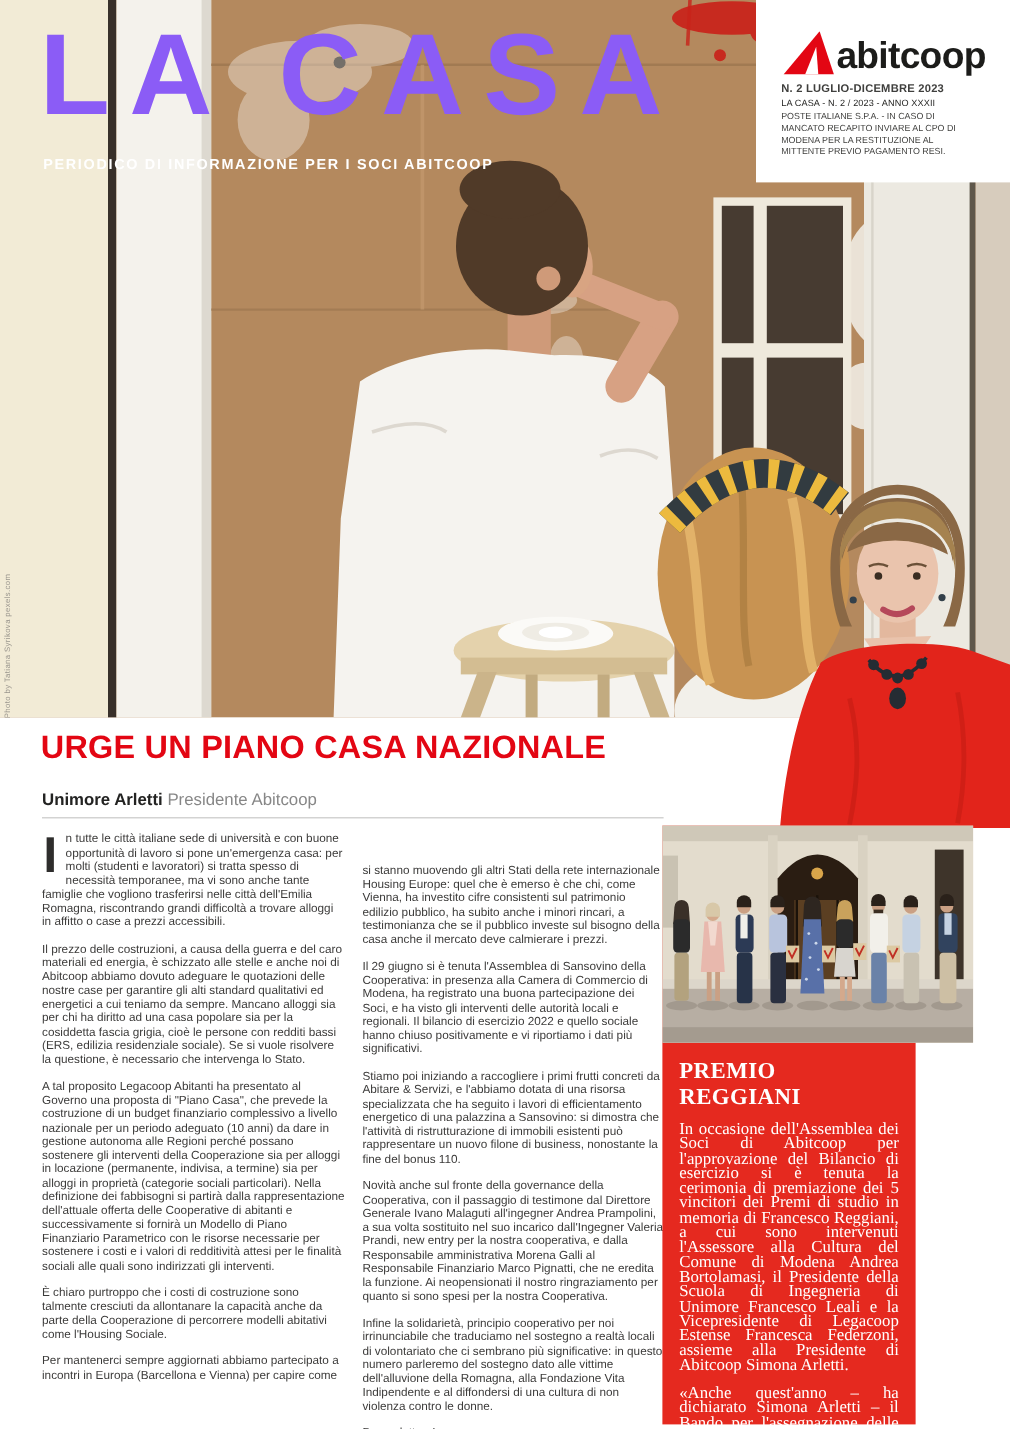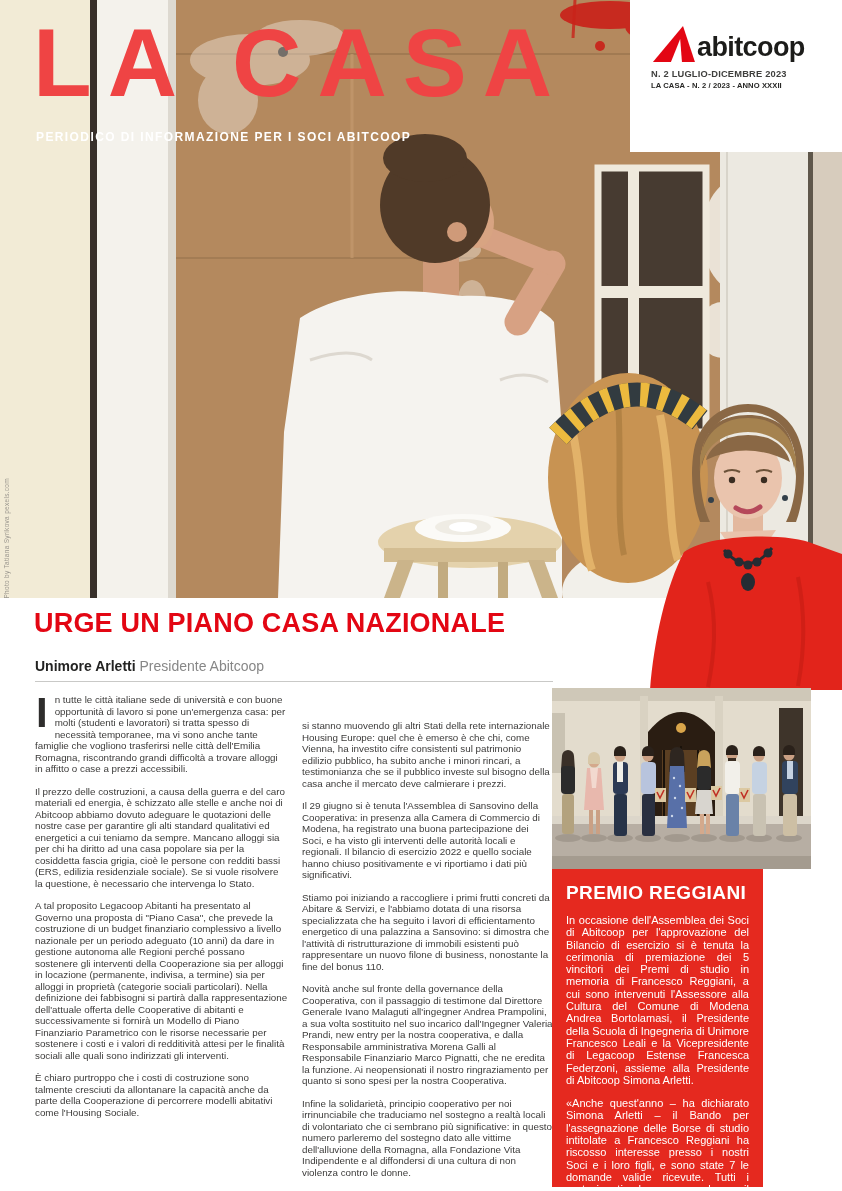--- a/index.html
+++ b/index.html
@@ -10,41 +10,41 @@
   html,body{width:842px;height:1191px;}
   body{
     position:relative; width:842px; height:1191px; background:var(--paper);
     font-family:"Liberation Sans", sans-serif; overflow:hidden; color:var(--text_dark);
   }
   
   .hero{position:absolute; left:0; top:0; width:842px; height:598px; overflow:hidden;}
   .hero svg{display:block;}
   .masthead-title{
     position:absolute; left:33px; top:20px; font-size:96px; line-height:.9;
-    font-weight:700; letter-spacing:16px; color:#ef4444; white-space:nowrap; z-index:2;
+    font-weight:700; letter-spacing:16px; color:#8b5cf6; white-space:nowrap; z-index:2;
   }
   .masthead-subtitle{
     position:absolute; left:36px; top:130px; font-size:12px; font-weight:700;
     letter-spacing:1.4px; color:#fff; z-index:2;
   }
   .photo-credit{
     position:absolute; left:3px; top:478px; z-index:2;
     writing-mode:vertical-rl; transform:rotate(180deg);
     font-size:6.5px; color:#9a968e; letter-spacing:.3px;
   }
   
   .logo-panel{
     position:absolute; left:630px; top:0; width:212px; height:152px;
     background:#fff; z-index:3; padding:26px 0 0 21px;
   }
   .logo-row{display:flex; align-items:flex-end; gap:2px; height:36px;}
   .logo-a{width:44px; height:36px;}
-  .logo-wordmark{font-size:27px; font-weight:800; letter-spacing:-.6px; color:#1c1c1a; line-height:30px;}
+  .logo-wordmark{font-size:31px; font-weight:800; letter-spacing:-.6px; color:#1c1c1a; line-height:30px;}
   .issue-number{margin-top:7px; font-size:9.3px; font-weight:600; letter-spacing:.2px; color:#3f3f3d;}
-  .issue-code{margin-top:2px; font-size:7.6px; font-weight:700; color:#272725; letter-spacing:.1px;}
+  .issue-code{margin-top:2px; font-size:7.6px; font-weight:400; color:#272725; letter-spacing:.1px;}
   .postal-info{margin-top:2px; width:156px; font-size:7.4px; font-weight:500; line-height:1.32; color:#3f3f3d;}
   
   .portrait{position:absolute; left:648px; top:382px; width:194px; height:308px; z-index:4;}
   
   .article-headline{
     position:absolute; left:34px; top:608px; font-size:27px; font-weight:800;
     letter-spacing:.2px; color:var(--brand_red); z-index:1;
   }
   .byline{position:absolute; left:35px; top:658px; font-size:14px; z-index:1;}
   .author-name{font-weight:700; color:#232322;}
@@ -56,28 +56,28 @@
   .col b{font-weight:400;}
   .col1{left:35px; width:253px;}
   .col2{left:302px; width:251px;margin-top:26px;}
   .dropcap{
     float:left; font-size:42px; line-height:33px; font-weight:700;
     margin:2px 7px 0 1px; color:#2e2d2c;
   }
   
   .sidebar{
     position:absolute; left:552px; top:688px; width:211px; height:499px;
-    background:var(--box_red); z-index:5;
+    background:var(--box_red); z-index:5;font-family:Liberation Serif, serif;
   }
   .sidebar-photo{width:259px; height:181px; overflow:hidden; background:#e3dccd;}
   .sidebar-photo svg{display:block;}
   .sidebar-content{padding:13px 14px 0 14px;}
   .sidebar-title{color:#fff; font-size:19px; font-weight:800; letter-spacing:.4px; margin-bottom:10px;}
   .sidebar-content p{
-    color:#fff; font-size:11px; line-height:12.3px; text-align:justify;
+    color:#fff; font-size:14px; line-height:12.3px; text-align:justify;
     margin-bottom:11px; font-weight:500;
   }
 </style>
 </head>
 <body>
 
 <div class="hero">
   <svg width="842" height="598" viewBox="0 0 842 598">
 
     <rect x="0" y="0" width="842" height="598" fill="#b4895e"></rect>
@@ -175,20 +175,21 @@
     <svg class="logo-a" viewBox="0 0 44 36">
       <g transform="skewX(-8) translate(5,0)">
         <polygon points="2,36 27,0 44,36" fill="#e30613"></polygon>
         <polygon points="20,36 26,13 31,36" fill="#ffffff"></polygon>
       </g>
     </svg>
     <span class="logo-wordmark">abitcoop</span>
   </div>
   <div class="issue-number">N. 2 LUGLIO-DICEMBRE 2023</div>
   <div class="issue-code">LA CASA - N. 2 / 2023 - ANNO XXXII</div>
+  <div class="postal-info">POSTE ITALIANE S.P.A. - IN CASO DI MANCATO RECAPITO INVIARE AL CPO DI MODENA PER LA RESTITUZIONE AL MITTENTE PREVIO PAGAMENTO RESI.</div>
 </div>
 
 <div class="portrait">
   <svg width="194" height="308" viewBox="0 0 194 308">
     <rect x="85" y="118" width="30" height="48" fill="#e3b89e"></rect>
     <polygon points="72,150 128,148 100,190" fill="#e9c3ac"></polygon>
     <path d="M36,170 C60,152 140,150 166,162 L194,172 L194,308 L2,308 C6,258 18,204 36,170 Z" fill="#e2241b"></path>
     <path d="M60,200 C70,240 66,275 60,305" stroke="#c41d14" stroke-width="4" fill="none" opacity=".6"></path>
     <path d="M150,195 C158,235 156,272 150,304" stroke="#c41d14" stroke-width="4" fill="none" opacity=".6"></path>
     <ellipse cx="100" cy="96" rx="34" ry="41" fill="#eac4ad"></ellipse>
@@ -217,20 +218,21 @@
 <div class="byline">
   <span class="author-name">Unimore Arletti</span><span class="author-role"> Presidente Abitcoop</span>
 </div>
 <div class="rule"></div>
 
 <div class="col col1">
   <p><span class="dropcap">I</span><span><span>n tutte le città italiane sede di università e con buone opportunità di lavoro si pone un'</span><b>emergenza casa</b><span>: per molti (studenti e lavoratori) si tratta spesso di necessità temporanee, ma vi sono anche tante famiglie che vogliono trasferirsi nelle città dell'Emilia Romagna, riscontrando grandi difficoltà a trovare alloggi in affitto o case a prezzi accessibili.</span></span></p>
   <p><span>Il prezzo delle costruzioni, a causa della guerra e del caro materiali ed energia, è schizzato alle stelle e anche noi di Abitcoop abbiamo dovuto adeguare le quotazioni delle nostre case per garantire gli alti standard qualitativi ed energetici a cui teniamo da sempre. Mancano alloggi sia per chi ha diritto ad una casa popolare sia per la cosiddetta fascia grigia, cioè le persone con redditi bassi (ERS, edilizia residenziale sociale). Se si vuole risolvere la questione, è necessario che intervenga lo Stato.</span></p>
   <p><span>A tal proposito Legacoop Abitanti ha presentato al Governo una proposta di "</span><b>Piano Casa</b><span>", che prevede la costruzione di un budget finanziario complessivo a livello nazionale per un periodo adeguato (10 anni) da dare in gestione autonoma alle Regioni perché possano sostenere gli interventi della Cooperazione sia per alloggi in locazione (permanente, indivisa, a termine) sia per alloggi in proprietà (categorie sociali particolari). Nella definizione dei fabbisogni si partirà dalla rappresentazione dell'attuale offerta delle Cooperative di abitanti e successivamente si fornirà un Modello di Piano Finanziario Parametrico con le risorse necessarie per sostenere i costi e i valori di redditività attesi per le finalità sociali alle quali sono indirizzati gli interventi.</span></p>
   <p><span>È chiaro purtroppo che i costi di costruzione sono talmente cresciuti da allontanare la capacità anche da parte della Cooperazione di percorrere modelli abitativi come l'Housing Sociale.</span></p>
+  <p><span>Per mantenerci sempre aggiornati abbiamo partecipato a incontri in Europa (Barcellona e Vienna) per capire come</span></p>
 </div>
 
 <div class="col col2">
   <p><span>si stanno muovendo gli altri Stati della rete internazionale Housing Europe: quel che è emerso è che chi, come Vienna, ha investito cifre consistenti sul patrimonio edilizio pubblico, ha subito anche i minori rincari, a testimonianza che se il pubblico investe sul bisogno della casa anche il mercato deve calmierare i prezzi.</span></p>
   <p><span>Il 29 giugno si è tenuta l'</span><b>Assemblea di Sansovino</b><span> della Cooperativa: in presenza alla Camera di Commercio di Modena, ha registrato una buona partecipazione dei Soci, e ha visto gli interventi delle autorità locali e regionali. Il bilancio di esercizio 2022 e quello sociale hanno chiuso positivamente e vi riportiamo i dati più significativi.</span></p>
   <p><span>Stiamo poi iniziando a raccogliere i primi frutti concreti da </span><b>Abitare &amp; Servizi</b><span>, e l'abbiamo dotata di una risorsa specializzata che ha seguito i lavori di efficientamento energetico di una palazzina a Sansovino: si dimostra che l'attività di ristrutturazione di immobili esistenti può rappresentare un nuovo filone di business, nonostante la fine del bonus 110.</span></p>
   <p><span>Novità anche sul fronte della </span><b>governance</b><span> della Cooperativa, con il passaggio di testimone dal Direttore Generale Ivano Malaguti all'ingegner Andrea Prampolini, a sua volta sostituito nel suo incarico dall'Ingegner Valeria Prandi, new entry per la nostra cooperativa, e dalla Responsabile amministrativa Morena Galli al Responsabile Finanziario Marco Pignatti, che ne eredita la funzione. Ai neopensionati il nostro ringraziamento per quanto si sono spesi per la nostra Cooperativa.</span></p>
   <p><span>Infine la </span><b>solidarietà</b><span>, principio cooperativo per noi irrinunciabile che traduciamo nel sostegno a realtà locali di volontariato che ci sembrano più significative: in questo numero parleremo del sostegno dato alle vittime dell'alluvione della Romagna, alla Fondazione Vita Indipendente e al diffondersi di una cultura di non violenza contro le donne.</span></p>
   <p><span>Buona lettura!</span></p>
 </div>

